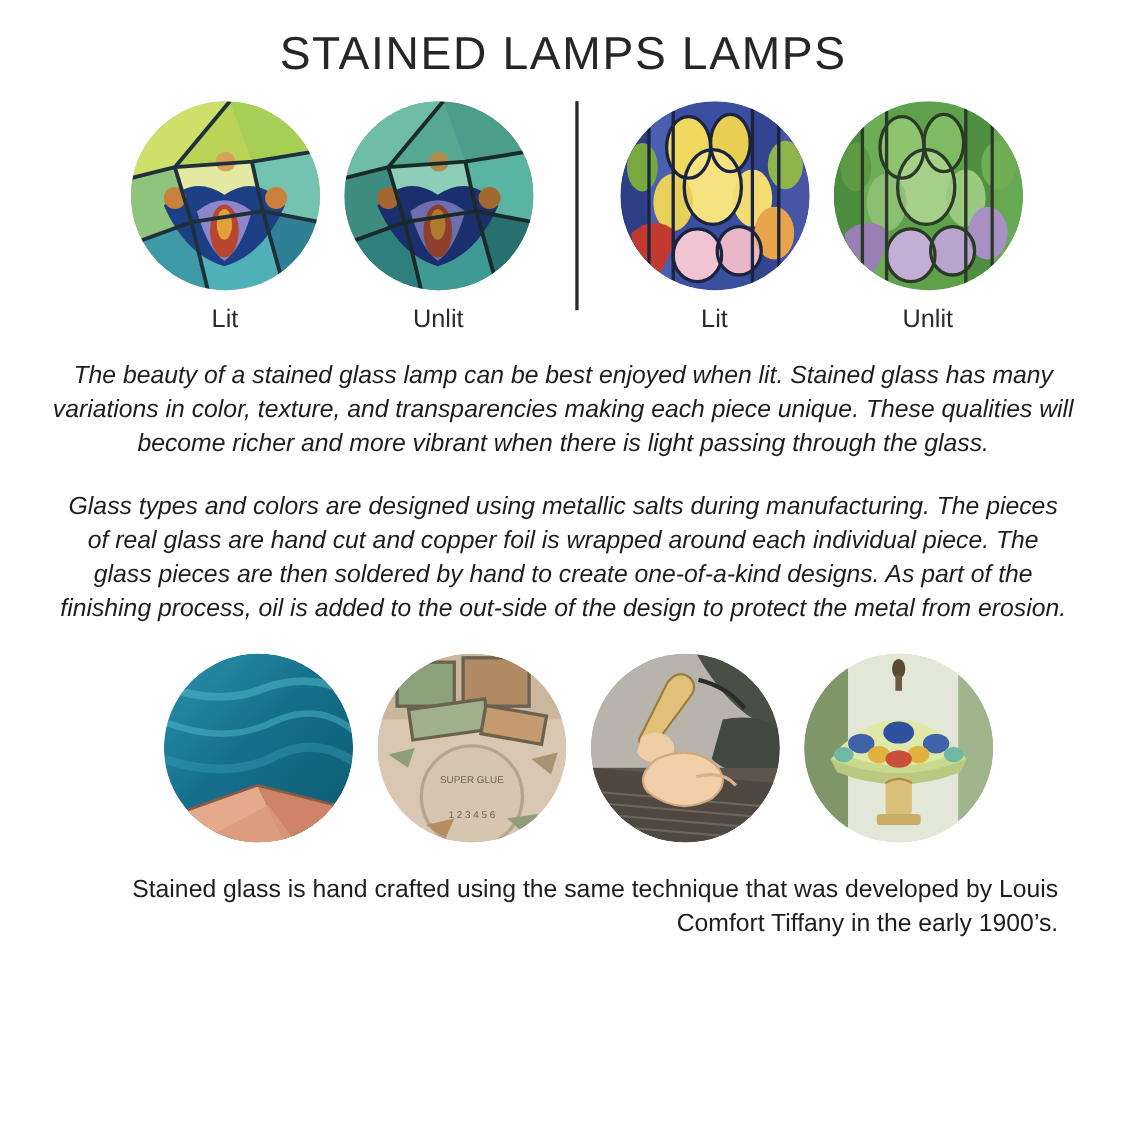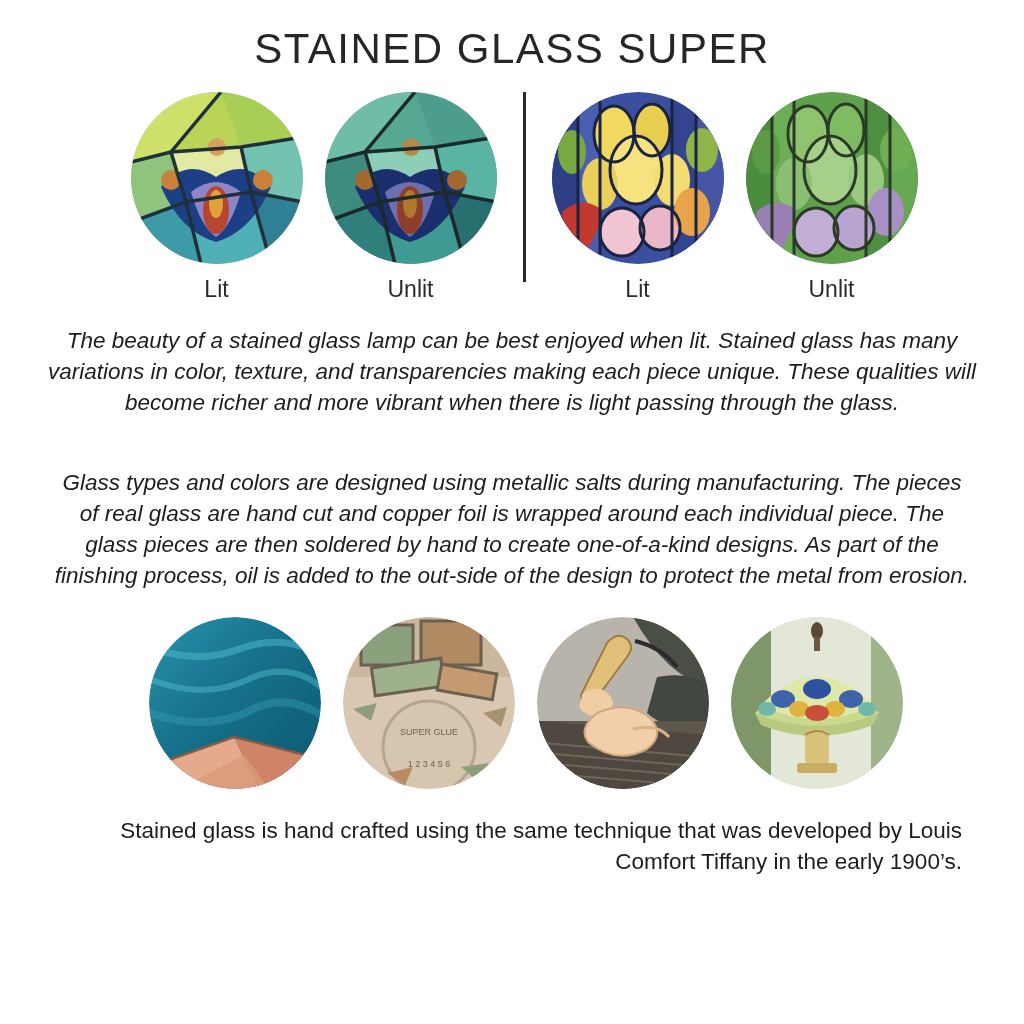--- a/index.html
+++ b/index.html
@@ -31,21 +31,21 @@
     padding-top: 28px;
     line-height: 1;
   }
 
   
   .compare {
     margin-top: 22px;
     display: flex;
     justify-content: center;
     align-items: flex-end;
-    gap: 0px;
+    gap: 12px;
     position: relative;
     padding-left: 24px;
   }
   .pair {
     display: flex;
     gap: 22px;
     padding: 0 22px;
   }
   .divider {
     width: 3px;
@@ -80,21 +80,21 @@
   .para {
     text-align: center;
     font-size: 22.5px;
     line-height: 1.38;
     color: #1d1d1d;
     margin: 0 auto;
     width: 940px;
     font-style: italic;
   }
   .para.p1 { margin-top: 22px; width: 950px; }
-  .para.p2 { margin-top: 49px; width: 920px; }
+  .para.p2 { margin-top: 26px; width: 920px; }
 
   
   .process {
     margin-top: 26px;
     display: flex;
     justify-content: center;
     gap: 22px;
     padding-left: 28px;
   }
   .photo {
@@ -115,21 +115,21 @@
     width: 900px;
     margin-left: auto;
     margin-right: auto;
   }
 </style>
 </head>
 <body>
 
 <div class="page">
 
-  <div class="title">STAINED GLASS SUPER</div>
+  <div class="title">STAINED LAMPS LAMPS</div>
 
   <div class="compare">
 
     <div class="pair">
 
       <div class="swatch-block">
         <div class="circle">
           <svg width="172" height="172" viewBox="0 0 172 172">
             <defs>
               <clipPath id="cA">

